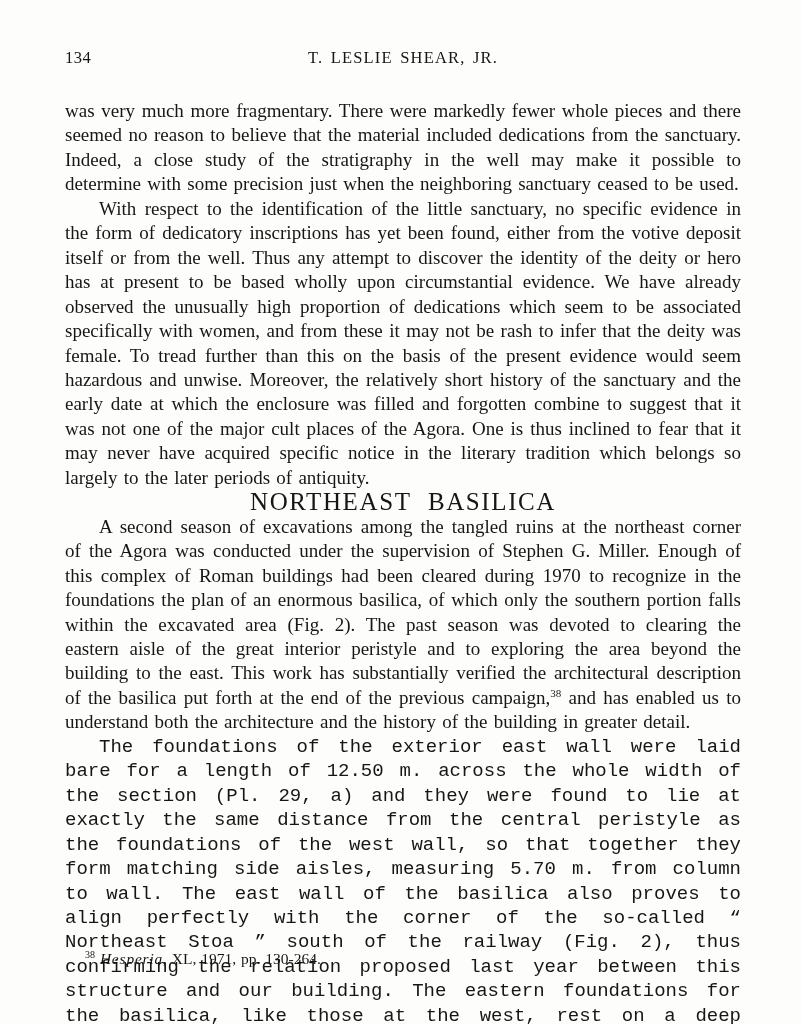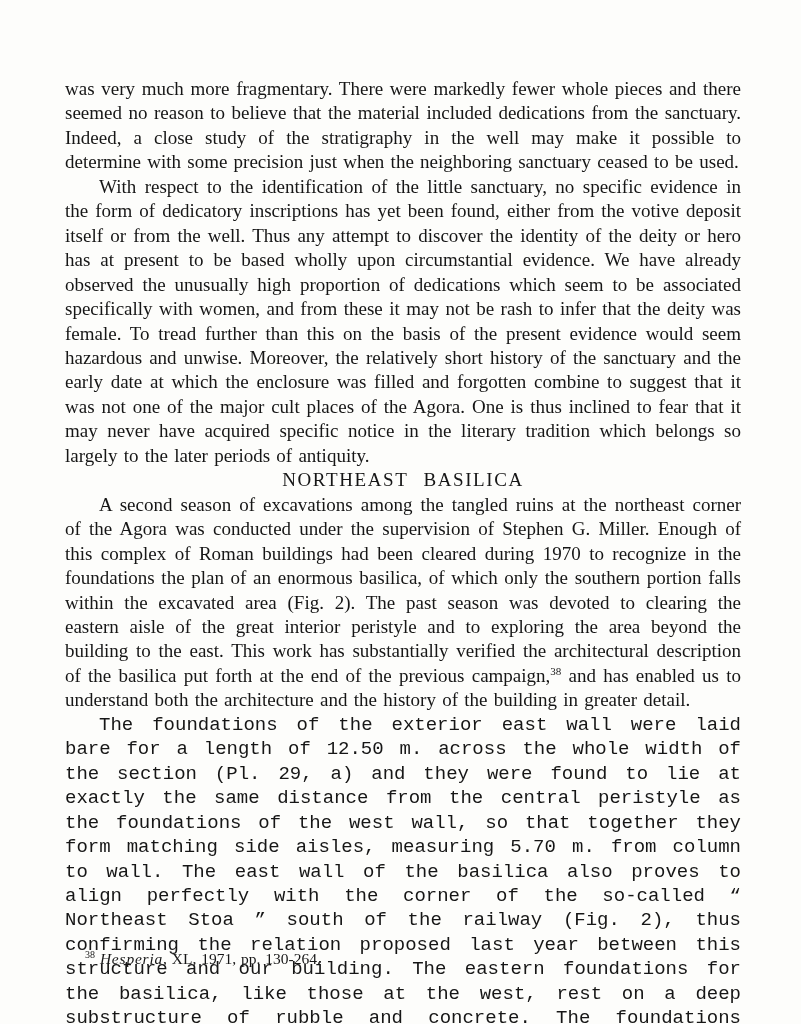--- a/index.html
+++ b/index.html
@@ -45,21 +45,21 @@
   .body-text p {
     margin: 0;
     text-indent: 34px;
   }
   .body-text p.no-indent { text-indent: 0; }
   .body-text p.continues { text-align-last: justify; font-family: Liberation Mono, monospace; }
   .section-heading {
     margin: 26px 0 13px 0;
     text-align: center;
     text-indent: 0 !important;
-    font-size: 19px;
+    font-size: 25px;
     letter-spacing: 1.6px;
     word-spacing: 9px;
   }
   sup.fn-ref {
     font-size: 11px;
     line-height: 0;
     vertical-align: super;
     letter-spacing: 0;
   }
   .footnote {
@@ -71,20 +71,24 @@
   }
   .footnote sup.fn-ref { font-size: 10px; }
   .footnote .work { font-style: italic; letter-spacing: 0.8px; }
 </style>
 </head>
 <body>
 
 <div class="page">
   <div class="content">
 
+    <div class="runhead-row">
+      <span class="page-number">134</span>
+      <div class="running-head">T. LESLIE SHEAR, JR.</div>
+    </div>
 
     <div class="body-text">
       <p class="no-indent">was very much more fragmentary.  There were markedly fewer whole pieces and there seemed no reason to believe that the material included dedications from the sanctuary.  Indeed, a close study of the stratigraphy in the well may make it possible to determine with some precision just when the neighboring sanctuary ceased to be used.</p>
       <p>With respect to the identification of the little sanctuary, no specific evidence in the form of dedicatory inscriptions has yet been found, either from the votive deposit itself or from the well.  Thus any attempt to discover the identity of the deity or hero has at present to be based wholly upon circumstantial evidence.  We have already observed the unusually high proportion of dedications which seem to be associated specifically with women, and from these it may not be rash to infer that the deity was female.  To tread further than this on the basis of the present evidence would seem hazardous and unwise.  Moreover, the relatively short history of the sanctuary and the early date at which the enclosure was filled and forgotten combine to suggest that it was not one of the major cult places of the Agora.  One is thus inclined to fear that it may never have acquired specific notice in the literary tradition which belongs so largely to the later periods of antiquity.</p>
 
       <p class="section-heading">NORTHEAST BASILICA</p>
 
       <p><span>A second season of excavations among the tangled ruins at the northeast corner of the Agora was conducted under the supervision of Stephen G. Miller.  Enough of this complex of Roman buildings had been cleared during 1970 to recognize in the foundations the plan of an enormous basilica, of which only the southern portion falls within the excavated area (Fig. 2).  The past season was devoted to clearing the eastern aisle of the great interior peristyle and to exploring the area beyond the building to the east.  This work has substantially verified the architectural description of the basilica put forth at the end of the previous campaign,</span><sup class="fn-ref">38</sup><span> and has enabled us to understand both the architecture and the history of the building in greater detail.</span></p>
 
       <p class="continues">The foundations of the exterior east wall were laid bare for a length of 12.50 m. across the whole width of the section (Pl. 29, a) and they were found to lie at exactly the same distance from the central peristyle as the foundations of the west wall, so that together they form matching side aisles, measuring 5.70 m. from column to wall.  The east wall of the basilica also proves to align perfectly with the corner of the so-called “ Northeast Stoa ” south of the railway (Fig. 2), thus confirming the relation proposed last year between this structure and our building.  The eastern foundations for the basilica, like those at the west, rest on a deep substructure of rubble and concrete.  The foundations themselves are composed of carefully jointed blocks of yellow poros (Pl. 29, a), preserved in places to a height of three courses and with a</p>

